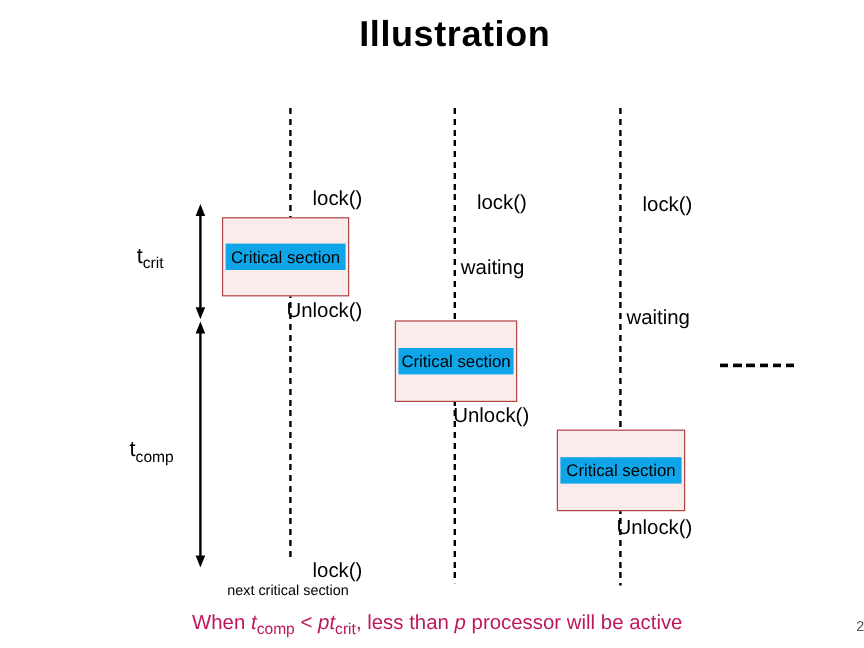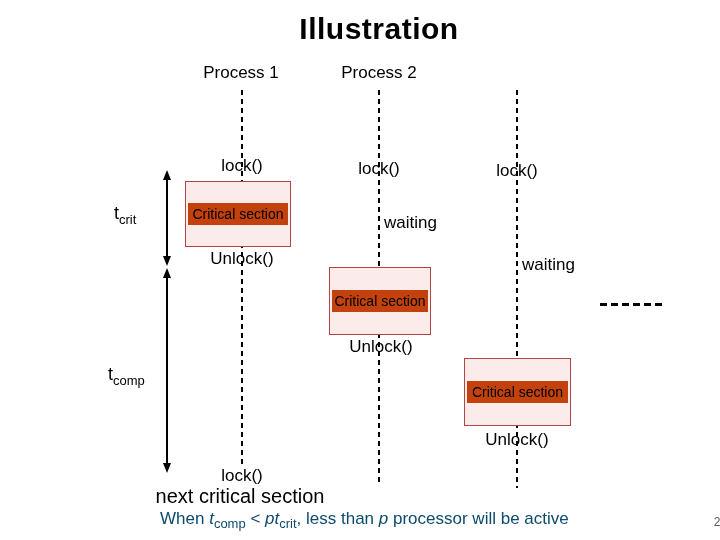--- a/index.html
+++ b/index.html
@@ -6,63 +6,61 @@
   .slide{
     position:relative;width:720px;height:540px;background:#ffffff;overflow:hidden;
     font-family:"Liberation Sans", sans-serif;color:#000;
   }
   .abs{position:absolute;margin-left:29px;}
   .title{
     left:0;top:12px;width:700px;text-align:center;
     font-size:30px;font-weight:bold;letter-spacing:0.5px;
   }
   .col-label{width:120px;text-align:center;font-size:17px;}
-  .lbl{width:120px;text-align:center;font-size:17px;}
+  .lbl{width:120px;text-align:right;font-size:17px;}
   .waiting{font-size:17px;}
   .vline{
     width:2px;
     background:repeating-linear-gradient(180deg,#000 0 5px,transparent 5px 9px);
   }
   .hline{
     height:3px;
     background:repeating-linear-gradient(90deg,#000 0 7px,transparent 7px 11px);
   }
   .csbox{
     border:1.5px solid #b34444;background:#fcebeb;
     display:flex;align-items:center;justify-content:center;
     box-sizing:border-box;z-index:3;
   }
   .cslabel{
-    display:block;width:96%;background:#c2410c;text-align:center;
+    display:block;width:96%;background:#0ea5e9;text-align:center;
     font-size:14px;padding:3px 0;white-space:nowrap;overflow:hidden;
   }
   .varrow{width:10px;}
   .varrow .aline{position:absolute;left:4.2px;top:5px;bottom:5px;width:1.5px;background:#000;}
   .varrow .ah{position:absolute;left:1px;width:0;height:0;
     border-left:4px solid transparent;border-right:4px solid transparent;}
   .varrow .ah.up{top:0;border-bottom:10px solid #000;}
   .varrow .ah.down{bottom:0;border-top:10px solid #000;}
   .tlabel{font-size:18px;text-align:left;}
   .tlabel sub{font-size:13px;}
-  .next-label{font-size:20px;text-align:center;}
+  .next-label{font-size:12px;text-align:center;}
   .footnote{font-size:17px;white-space:nowrap;}
   .footnote .it{font-style:italic;}
   .footnote sub{font-size:13px;}
   .pagenum{font-size:12px;text-align:right;}
   .txt-on-line{z-index:4;background:transparent;}
 </style>
 </head>
 <body>
 
 <div class="slide">
 
   <div class="abs title">Illustration</div>
 
-  <div class="abs col-label" style="left:152px;top:63px;">Process 1</div>
-  <div class="abs col-label" style="left:290px;top:63px;">Process 2</div>
 
   <div class="abs vline" style="left:212px;top:90px;height:376px;"></div>
   <div class="abs vline" style="left:349px;top:90px;height:396px;"></div>
   <div class="abs vline" style="left:487px;top:90px;height:398px;"></div>
 
   <div class="abs varrow" style="left:133px;top:170px;height:96px;">
     <div class="ah up"></div>
     <div class="aline"></div>
     <div class="ah down"></div>
   </div>
@@ -94,17 +92,17 @@
   <div class="abs csbox" style="left: 435px; top: 358px; width: 107px; height: 68px; background: rgb(252, 235, 235); border-color: rgb(179, 68, 68);">
     <span class="cslabel">Critical section</span>
   </div>
   <div class="abs lbl txt-on-line" style="left:428px;top:430px;">Unlock()</div>
 
   <div class="abs hline" style="left:571px;top:303px;width:64px;"></div>
 
   <div class="abs lbl txt-on-line" style="left:153px;top:466px;">lock()</div>
   <div class="abs next-label" style="left:121px;top:485px;width:180px;">next critical section</div>
 
-  <div class="abs footnote" style="left: 131px; top: 509px; color: #0c4a6e;"><span>When </span><span class="it">t</span><sub>comp</sub><span> &lt; </span><span class="it">pt</span><sub>crit</sub><span>, less than </span><span class="it">p</span><span> processor will be active</span></div>
+  <div class="abs footnote" style="left: 131px; top: 509px; color: #be185d;"><span>When </span><span class="it">t</span><sub>comp</sub><span> &lt; </span><span class="it">pt</span><sub>crit</sub><span>, less than </span><span class="it">p</span><span> processor will be active</span></div>
 
   <div class="abs pagenum" style="left: 676px; top: 515px; width: 22px; color: rgb(89, 89, 89);">20</div>
 
 </div>
 
 </body></html>

